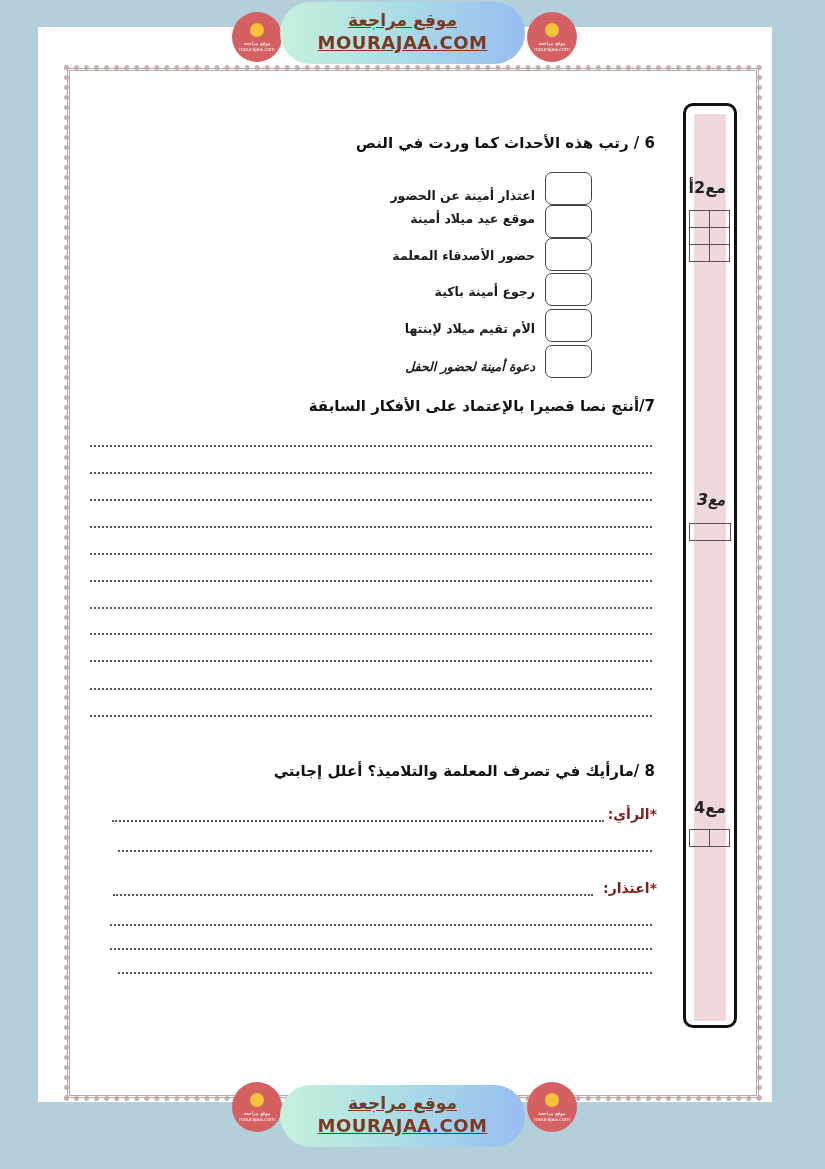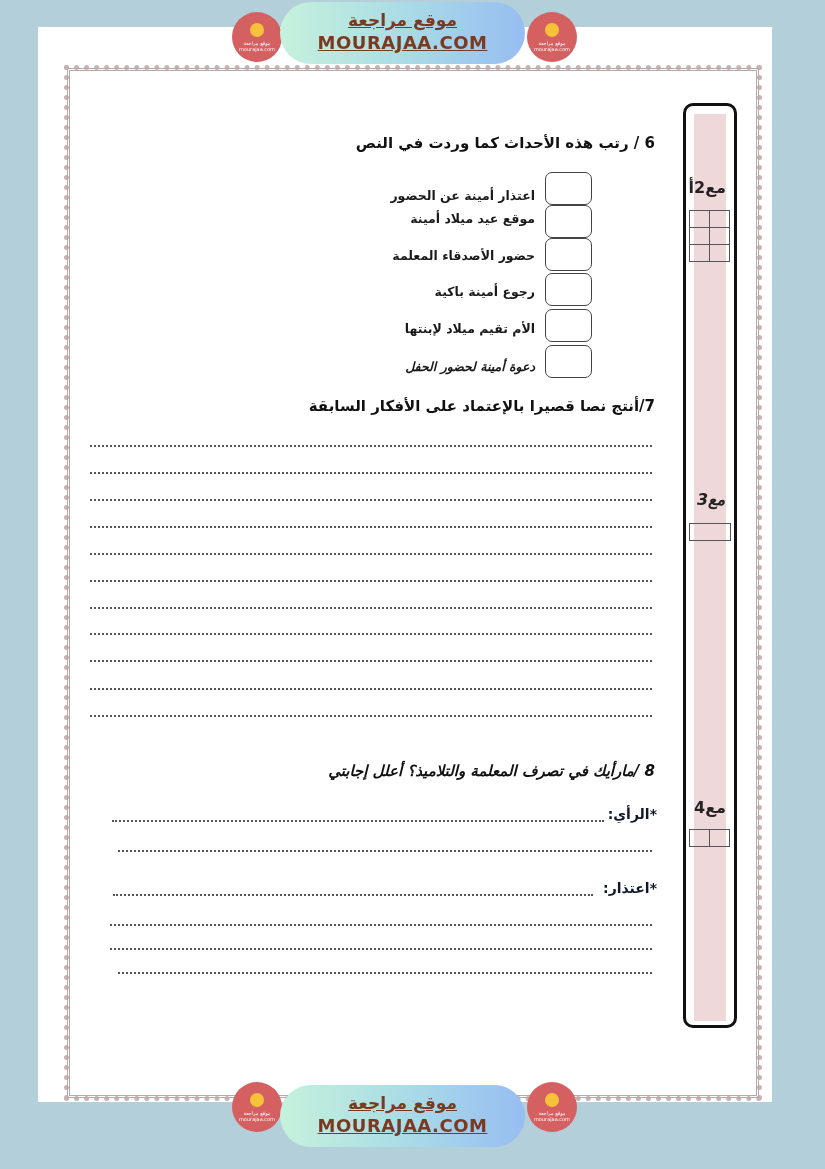--- a/index.html
+++ b/index.html
@@ -68,21 +68,21 @@
       position: absolute; right: 290px; direction: rtl; font-size: 12.5px; font-weight: bold; color: #1a1a1a; white-space: nowrap;
     }
     .order-box {
       position: absolute; left: 545px; width: 47px; height: 33px;
       box-sizing: border-box; border: 1.5px solid #444; border-radius: 7px; background: #fff;
     }
     .dotline {
       position: absolute; height: 0; border-bottom: 2px dotted #555;
     }
     .field-label {
-      position: absolute; direction: rtl; font-size: 14px; font-weight: bold; color: #0f172a; white-space: nowrap;
+      position: absolute; direction: rtl; font-size: 14px; font-weight: bold; color: #7f1d1d; white-space: nowrap;
     }
   </style>
 </head>
 <body>
 
 <div class="page"></div>
 <div class="frame-deco"></div>
 <div class="frame"></div>
 
 <div class="logo" style="left:232px; top:12px;">
@@ -126,21 +126,21 @@
 <div class="dotline" style="left:90px; width:562px; top:499px;"></div>
 <div class="dotline" style="left:90px; width:562px; top:526px;"></div>
 <div class="dotline" style="left:90px; width:562px; top:553px;"></div>
 <div class="dotline" style="left:90px; width:562px; top:580px;"></div>
 <div class="dotline" style="left:90px; width:562px; top:607px;"></div>
 <div class="dotline" style="left:90px; width:562px; top:633px;"></div>
 <div class="dotline" style="left:90px; width:562px; top:660px;"></div>
 <div class="dotline" style="left:90px; width:562px; top:688px;"></div>
 <div class="dotline" style="left:90px; width:562px; top:715px;"></div>
 
-<div class="q-title" style="top:762px;font-style:italic;">8  /مارأيك في تصرف المعلمة والتلاميذ؟ أعلل إجابتي</div>
+<div class="q-title" style="top:762px;">8  /مارأيك في تصرف المعلمة والتلاميذ؟ أعلل إجابتي</div>
 
 <div class="field-label" style="right:168px; top:806px;">*الرأي:</div>
 <div class="dotline" style="left:112px; width:492px; top:820px;"></div>
 <div class="dotline" style="left:118px; width:534px; top:850px;"></div>
 
 <div class="field-label" style="right:168px; top:880px;">*اعتذار:</div>
 <div class="dotline" style="left:113px; width:480px; top:894px;"></div>
 <div class="dotline" style="left:110px; width:542px; top:924px;"></div>
 <div class="dotline" style="left:110px; width:542px; top:948px;"></div>
 <div class="dotline" style="left:118px; width:534px; top:972px;"></div>

